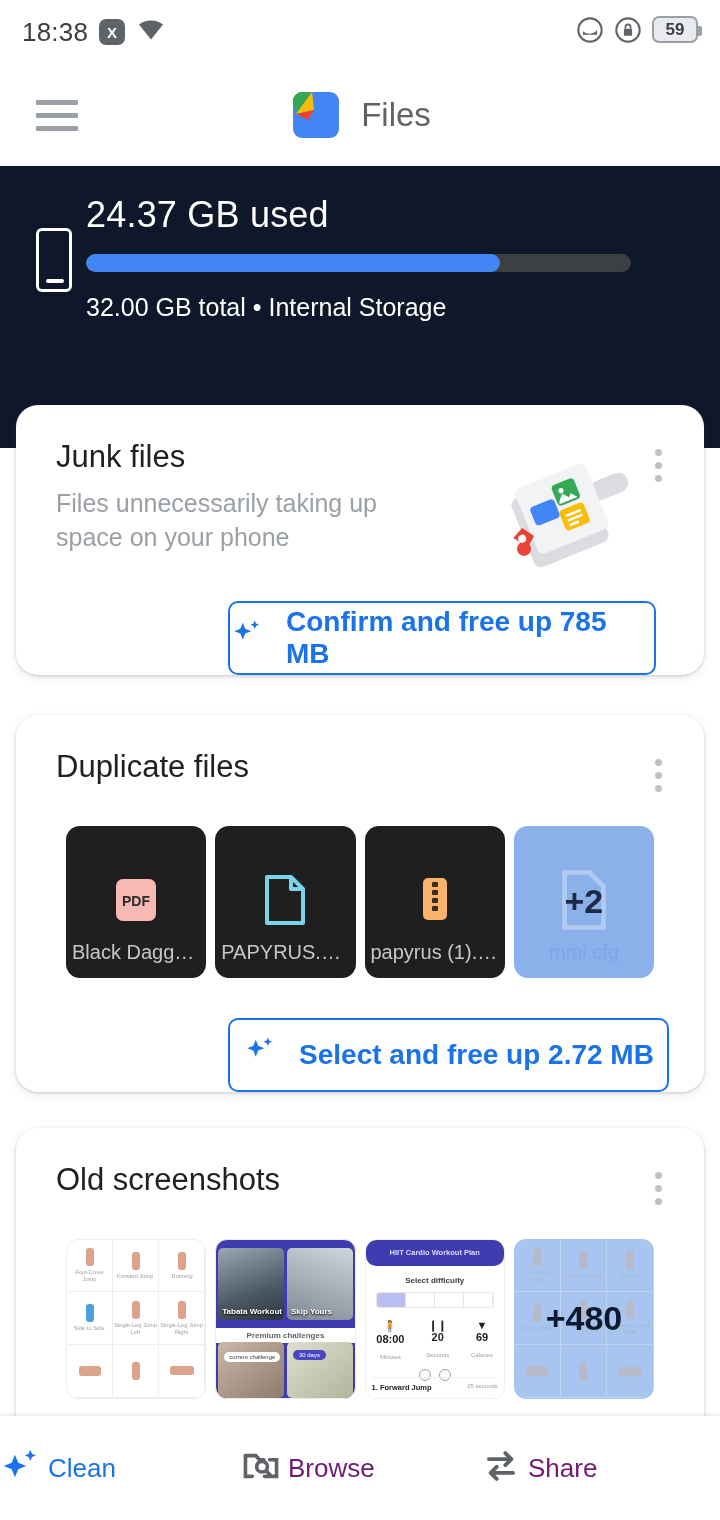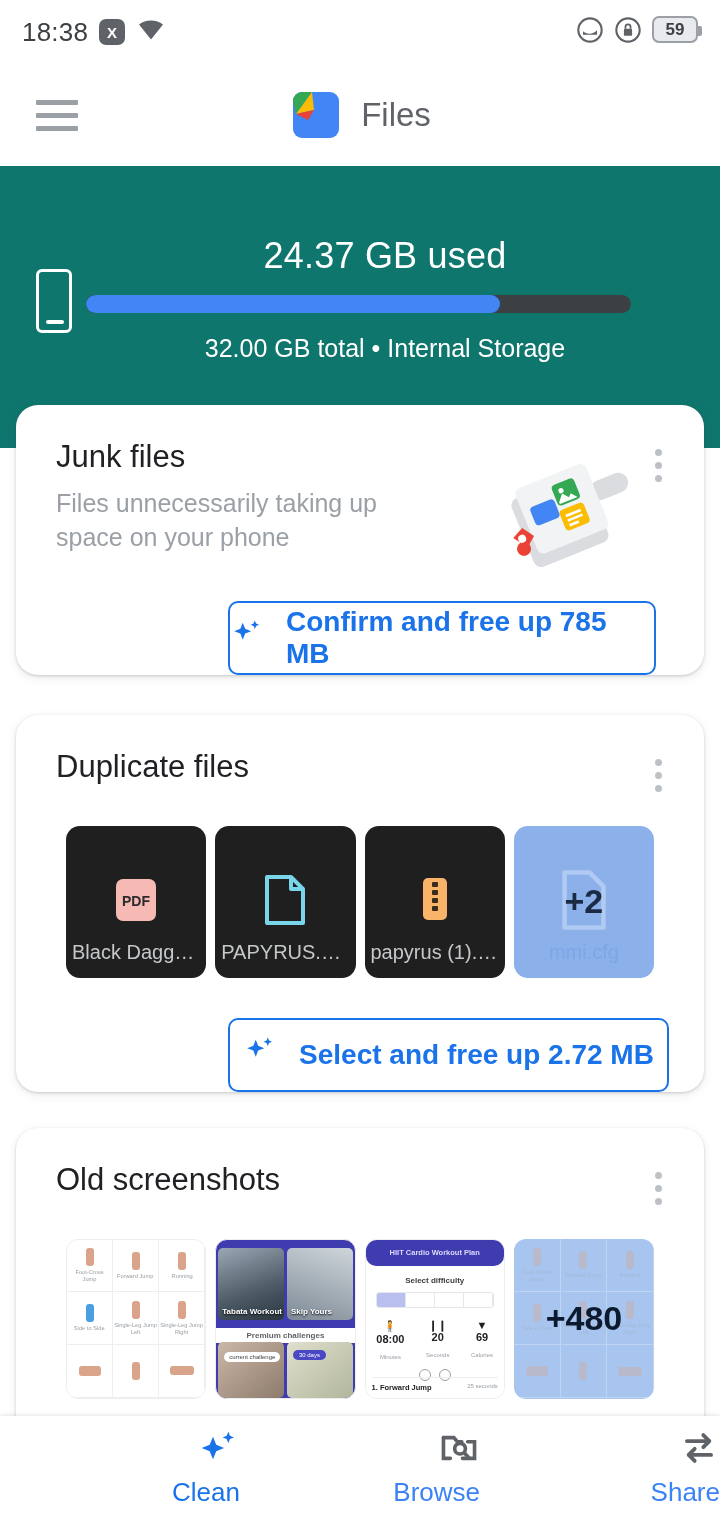--- a/index.html
+++ b/index.html
@@ -40,21 +40,21 @@
     height:102px;display:flex;align-items:center;background:#ffffff;position:relative;
   }
   .hamburger{ position:absolute; left:36px; width:42px; display:flex; flex-direction:column; gap:8px; cursor:pointer;}
   .hamburger i{ display:block; height:5px; background:#9aa0a6; border-radius:1px;}
   .brand{ margin:0 auto; display:flex; align-items:center; gap:18px;}
   .files-logo{ width:54px;height:54px;position:relative;}
   .brand-title{ font-size:33px; color:#5f6368;}
 
   
   .storage{
-    background:#0f766e; padding:69px 0 0 0; height:282px; position:relative;text-align:center;
+    background:#0f172a; padding:28px 0 0 0; height:282px; position:relative;
   }
   .storage-inner{ display:flex; align-items:center; padding:0 36px;}
   .phone-ico{ width:36px; height:64px; border:3px solid #fff; border-radius:6px; position:relative; flex:none; margin-right:14px; margin-top:4px;}
   .phone-ico:after{ content:""; position:absolute; left:7px; bottom:6px; width:18px; height:4px; background:#fff; border-radius:2px;}
   .storage-text{ flex:1; }
   .storage-used{ font-size:36px; color:#ffffff; margin-bottom:18px; letter-spacing:.2px;}
   .bar{ width:545px; height:18px; background:#3c4043; border-radius:9px; overflow:hidden;}
   .bar-fill{ height:100%; background:#4285f4; border-radius:9px;}
   .storage-sub{ font-size:25px; color:#ffffff; margin-top:21px;}
 
@@ -136,22 +136,22 @@
   .hiit-row{ position:absolute; bottom:6px; left:6px; right:6px; display:flex; justify-content:space-between; border-top:1px solid #eee; padding-top:5px;}
   .hiit-row b{ font-size:7.5px; color:#202124;}
   .hiit-row span{ font-size:6px; color:#9aa0a6;}
 
   
   .bottomnav{
     position:absolute; left:0; bottom:0; width:720px; height:104px;
     background:#ffffff; display:flex; align-items:center;
     box-shadow:0 -1px 4px rgba(60,64,67,.14);
   }
-  .navitem{ flex:1; display:flex; flex-direction:column; align-items:flex-end; gap:6px; cursor:pointer;}
-  .navlabel{ font-size:26px; color:#3b82f6;}
+  .navitem{ flex:1; display:flex; flex-direction:row; align-items:center; gap:6px; cursor:pointer;}
+  .navlabel{ font-size:26px; color:#701a75;}
   .navitem.active .navlabel{ color:#1a73e8;}
 </style>
 </head>
 <body>
 
 <div class="statusbar">
   <div class="sb-left">
     <span class="sb-time">18:38</span>
     <span class="sb-x">X</span>
     <span>

